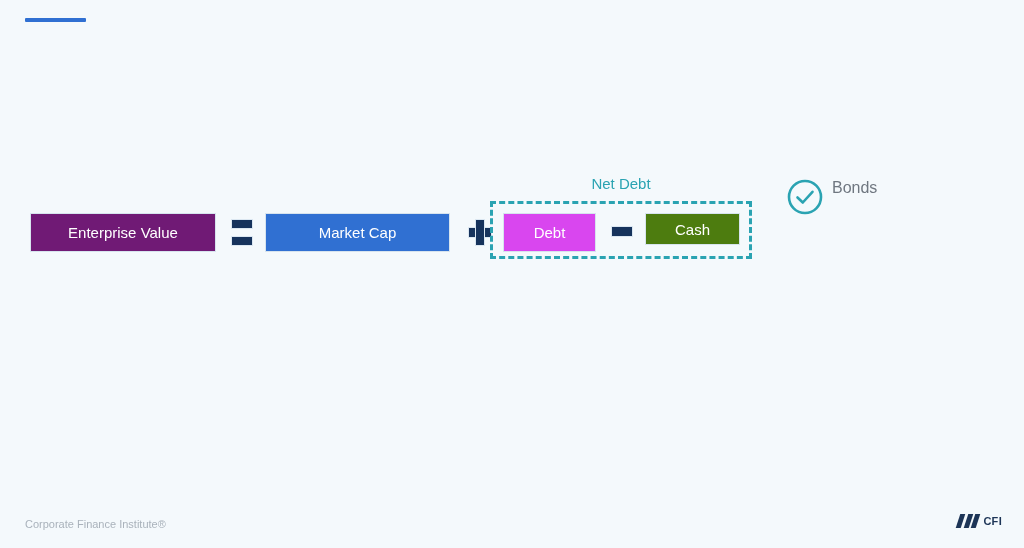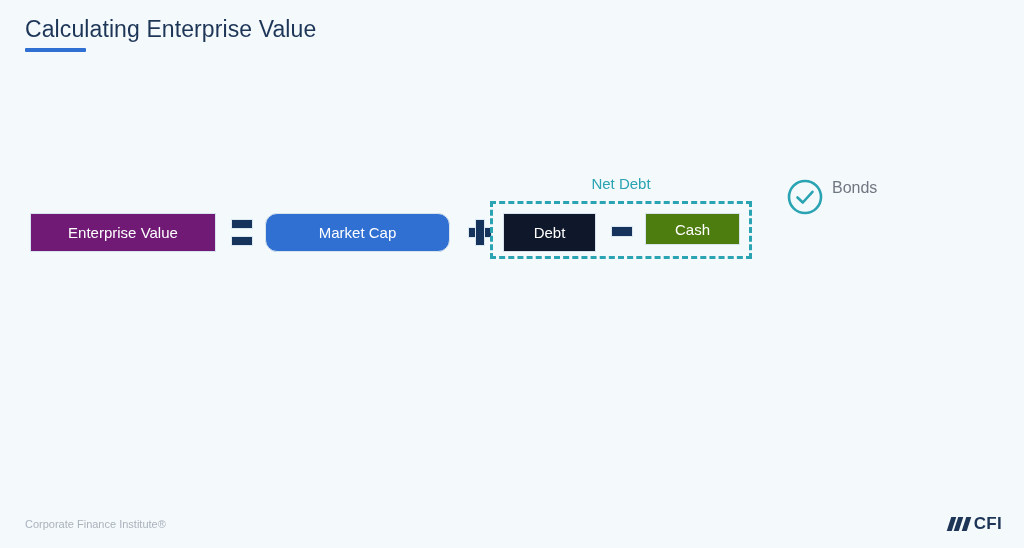--- a/index.html
+++ b/index.html
@@ -62,28 +62,27 @@
     width: 186px;
     height: 39px;
     background: #701a75;
   }
   .box-market-cap {
     left: 265px;
     top: 53px;
     width: 185px;
     height: 39px;
     background: #3070d2;
-    border-radius: 12px;
   }
   .box-debt {
     left: 503px;
     top: 53px;
     width: 93px;
     height: 39px;
-    background: #0f172a;
+    background: #d946ef;
   }
   .box-cash {
     left: 645px;
     top: 53px;
     width: 95px;
     height: 32px;
     background: #4d7c0f;
   }
 
   
@@ -216,30 +215,29 @@
     width: 5px;
     height: 14px;
     background: #1d3557;
     transform: skewX(-18deg);
     margin-right: 2.5px;
   }
   .logo-mark.m2 { height: 14px; }
   .logo-mark.m3 { height: 14px; margin-right: 0; }
   .logo-text {
     color: #1d3557;
-    font-size: 17px;
+    font-size: 11px;
     font-weight: bold;
     letter-spacing: 0.3px;
   }
 </style>
 </head>
 <body>
 
 <div class="title-block">
-  <div class="title-text">Calculating Enterprise Value</div>
   <div class="title-underline"></div>
 </div>
 
 <div class="equation">
 
   <div class="box box-enterprise-value">
     <span>Enterprise Value</span>
   </div>
 
   <div class="op op-equals">

